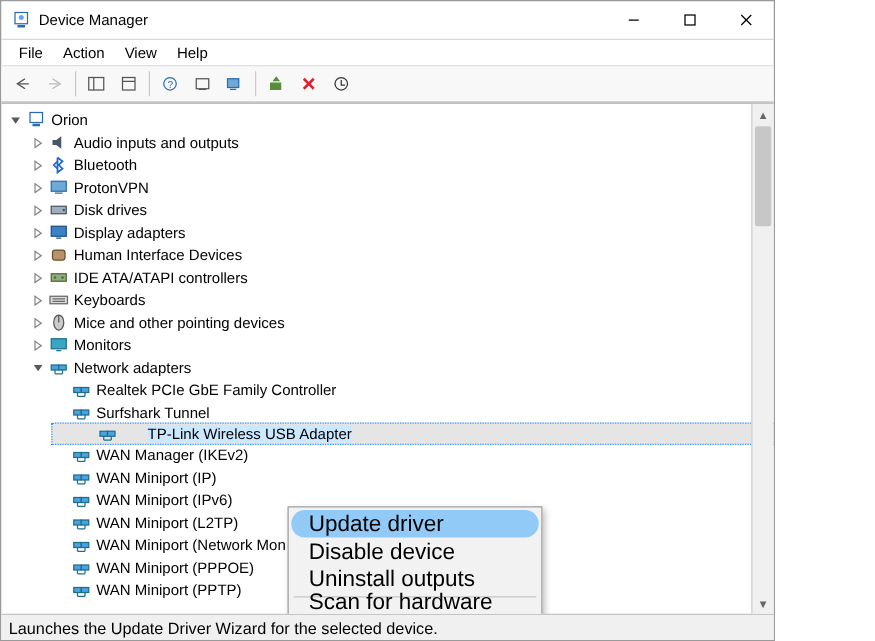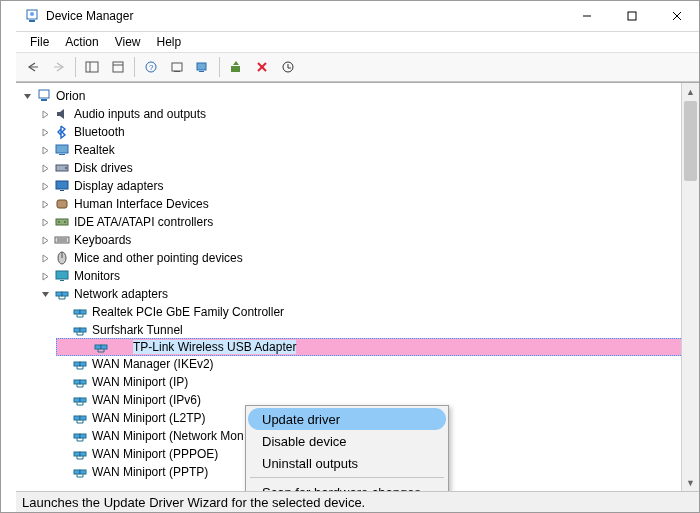--- a/index.html
+++ b/index.html
@@ -1,44 +1,44 @@
 <!DOCTYPE html>
 <html><head>
 <meta charset="utf-8">
 <style>
   html,body{margin:0;padding:0;font-family:"Segoe UI",Tahoma,sans-serif;font-size:12px;color:#000;background:#fff;}
-  .window{width:700px;height:513px;border:1px solid #9a9a9a;box-sizing:border-box;display:flex;flex-direction:column;position:relative;overflow:hidden;padding-left:15px;}
+  .window{width:620px;height:513px;border:1px solid #9a9a9a;box-sizing:border-box;display:flex;flex-direction:column;position:relative;overflow:hidden;}
   .titlebar{height:30px;display:flex;align-items:center;padding:0 0 0 8px;border-bottom:1px solid #d8d8d8;}
   .titlebar .icon{width:16px;height:16px;margin-right:6px;}
   .titlebar .title{flex:1;font-size:12px;}
   .titlebar .winbtns{display:flex;height:100%;}
   .titlebar .winbtn{width:45px;display:flex;align-items:center;justify-content:center;}
   .titlebar .winbtn svg{stroke:#000;stroke-width:1;}
   .menubar{height:20px;display:flex;align-items:center;padding:0 6px;gap:0;text-align:center;}
   .menubar .mitem{padding:2px 8px;}
   .toolbar{height:28px;border-top:1px solid #e0e0e0;border-bottom:1px solid #c5c5c5;display:flex;align-items:center;padding:0 4px;background:#f8f8f8;}
   .toolbar .tbtn{width:22px;height:22px;margin:0 1px;display:flex;align-items:center;justify-content:center;border:1px solid transparent;border-radius:2px;}
   .toolbar .sep{width:1px;height:20px;background:#c9c9c9;margin:0 3px;}
   .content{flex:1;position:relative;border-top:1px solid #aaa;overflow:hidden;}
   .scrollwrap{position:absolute;inset:0;overflow:hidden;}
   .tree{padding:4px 0 4px 4px;}
   .node{display:flex;align-items:center;height:18px;white-space:nowrap;}
   .node .exp{width:14px;height:14px;display:flex;align-items:center;justify-content:center;color:#666;font-size:9px;margin-right:2px;}
   .node .nicon{width:16px;height:16px;margin-right:4px;display:flex;align-items:center;justify-content:center;}
-  .node.sel{background:#f9a8d4;border:1px dotted #3399ff;box-sizing:border-box;margin:-1px 0;gap:20px;}
+  .node.sel{background:#e5e5e5;border:1px dotted #3399ff;box-sizing:border-box;margin:-1px 0;gap:20px;}
   .node.sel .lbl{background:#cce8ff;}
   .children{padding-left:18px;}
   .scrollbar{position:absolute;right:0;top:0;bottom:0;width:17px;background:#f0f0f0;border-left:1px solid #d0d0d0;}
   .scrollbar .thumb{position:absolute;top:18px;left:2px;right:2px;height:80px;background:#c7c7c7;border-radius:2px;}
   .scrollbar .arr{position:absolute;left:0;right:0;height:17px;display:flex;align-items:center;justify-content:center;color:#666;font-size:9px;}
   .scrollbar .arr.up{top:0;}
   .scrollbar .arr.down{bottom:0;}
   .statusbar{height:20px;border-top:1px solid #c5c5c5;display:flex;align-items:center;padding:0 6px;font-size:13px;background:#f0f0f0;}
   .ctxmenu{position:absolute;left:229px;top:322px;width:198px;background:#f2f2f2;border:1px solid #a0a0a0;box-shadow:2px 2px 5px rgba(0,0,0,0.25);padding:2px;}
-  .ctxmenu .citem{height:22px;display:flex;align-items:center;padding:0 14px;font-size:13px;border-radius:11px;}
+  .ctxmenu .citem{height:22px;display:flex;align-items:center;padding:0 14px;font-size:18px;border-radius:11px;}
   .ctxmenu .citem.hl{background:#91c9f7;}
   .ctxmenu .csep{height:1px;background:#c5c5c5;margin:3px 2px;}
 </style>
 </head>
 <body>
 
 <div class="window">
 
   <div class="titlebar">
     <span class="icon">
@@ -191,21 +191,21 @@
                 <svg width="9" height="9">
                   <path d="M2 1 L7 4.5 L2 8 Z" fill="none" stroke="#888"></path>
                 </svg>
               </span>
               <span class="nicon">
                 <svg width="16" height="16" viewBox="0 0 16 16">
                   <rect x="2" y="3" width="12" height="8" fill="#6fa9d6" stroke="#2b6cb0"></rect>
                   <rect x="5" y="12" width="6" height="1" fill="#2b6cb0"></rect>
                 </svg>
               </span>
-              <span class="lbl">Realtek</span>
+              <span class="lbl">ProtonVPN</span>
             </div>
             <div class="node">
               <span class="exp">
                 <svg width="9" height="9">
                   <path d="M2 1 L7 4.5 L2 8 Z" fill="none" stroke="#888"></path>
                 </svg>
               </span>
               <span class="nicon">
                 <svg width="16" height="16" viewBox="0 0 16 16">
                   <rect x="2" y="5" width="12" height="6" fill="#a0aec0" stroke="#4a5568"></rect>

